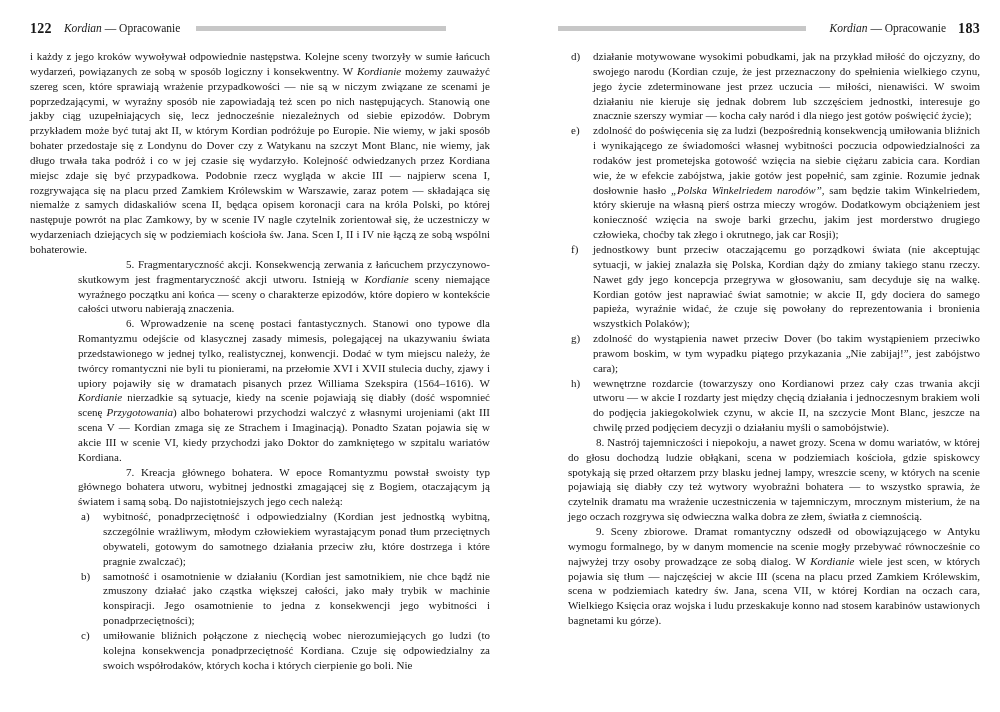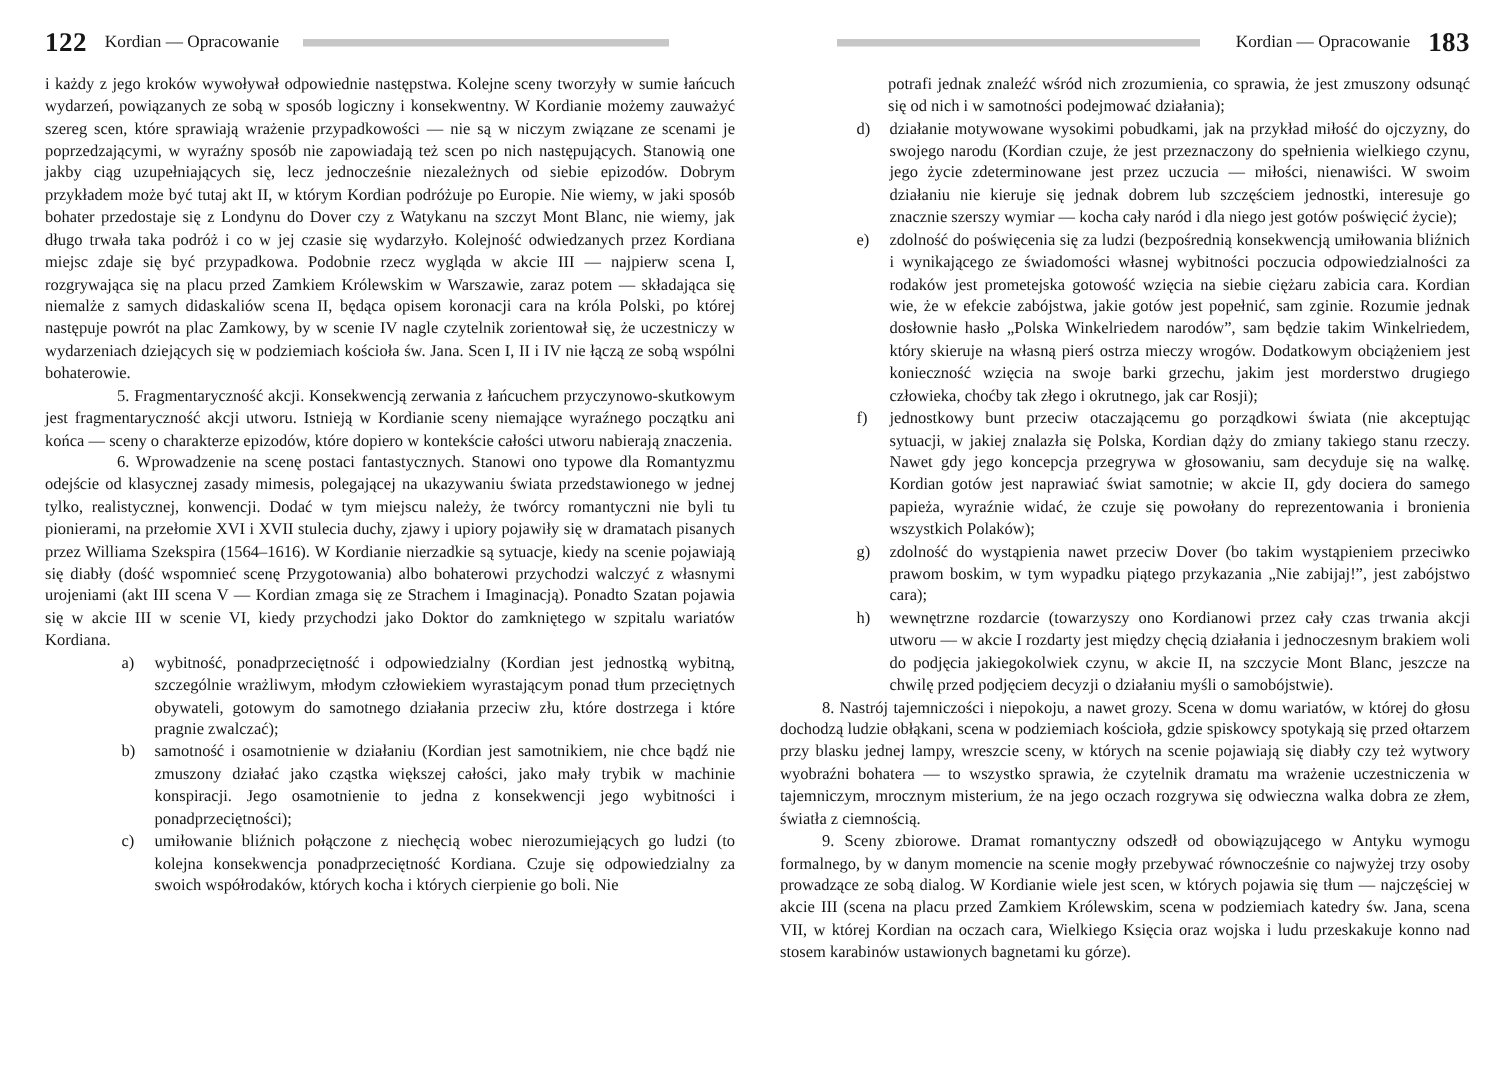--- a/index.html
+++ b/index.html
@@ -2,67 +2,67 @@
 <html lang="pl"><head>
 <meta charset="utf-8">
 <style>
   html,body{margin:0;padding:0;background:#ffffff;}
   .spread{position:relative;width:1000px;height:712px;background:#ffffff;overflow:hidden;
           font-family:"Liberation Serif","DejaVu Serif",serif;color:#161616;}
   .page{position:absolute;top:21px;width:460px;}
   #pL{left:30px;}
   #pR{left:520px;}
   .hdr{display:flex;align-items:center;height:15px;}
-  .pgnum{font-weight:bold;font-size:18px;letter-spacing:.3px;line-height:15px;}
+  .pgnum{font-weight:bold;font-size:14px;letter-spacing:.3px;line-height:15px;}
   .rtitle{font-size:11.5px;white-space:nowrap;line-height:15px;}
   .bar{height:5px;background:#c7c7c7;flex:1;}
   #pL .rtitle{margin-left:12px;}
   #pL .bar{margin-left:16px;margin-right:44px;}
   #pR .bar{margin-left:38px;margin-right:24px;}
   #pR .pgnum{margin-left:12px;}
   .body{margin-top:13px;text-align:justify;font-size:11px;line-height:14.85px;
         hyphens:auto;-webkit-hyphens:auto;}
   .body p{margin:0;padding:0;}
-  p.num{text-indent:48px;}
+  p.num{text-indent:48px;margin-left:48px;}
   #pR p.num{text-indent:28px;}
   p.list{position:relative;padding-left:73px;}
   p.list .lbl{position:absolute;left:51px;}
   p.cont{padding-left:72px;}
   .b{font-weight:normal;}
-  .i{}
+  .i{font-style:italic;}
 </style>
 </head>
 <body>
 
 <div class="spread">
 
   <div class="page" id="pL">
     <div class="hdr">
       <span class="pgnum">122</span>
       <span class="rtitle"><span class="i">Kordian</span><span> — Opracowanie</span></span>
       <span class="bar"></span>
     </div>
     <div class="body">
         <p class="plain"><span>i każdy z jego kroków wywoływał odpowiednie następstwa. Kolejne sceny tworzyły w sumie łańcuch wydarzeń, powiązanych ze sobą w sposób logiczny i konsekwentny. W </span><span class="i">Kordianie</span><span> możemy zauważyć szereg scen, które sprawiają wrażenie przypadkowości — nie są w niczym związane ze scenami je poprzedzającymi, w wyraźny sposób nie zapowiadają też scen po nich następujących. Stanowią one jakby </span><span class="b">ciąg uzupełniających się, lecz jednocześnie niezależnych od siebie epizodów.</span><span> Dobrym przykładem może być tutaj akt II, w którym Kordian podróżuje po Europie. Nie wiemy, w jaki sposób bohater przedostaje się z Londynu do Dover czy z Watykanu na szczyt Mont Blanc, nie wiemy, jak długo trwała taka podróż i co w jej czasie się wydarzyło. Kolejność odwiedzanych przez Kordiana miejsc zdaje się być przypadkowa. Podobnie rzecz wygląda w akcie III — najpierw scena I, rozgrywająca się na placu przed Zamkiem Królewskim w Warszawie, zaraz potem — składająca się niemalże z samych didaskaliów scena II, będąca opisem koronacji cara na króla Polski, po której następuje powrót na plac Zamkowy, by w scenie IV nagle czytelnik zorientował się, że uczestniczy w wydarzeniach dziejących się w podziemiach kościoła św. Jana. Scen I, II i IV nie łączą ze sobą wspólni bohaterowie.</span></p>
         <p class="num"><span>5. </span><span class="b">Fragmentaryczność akcji.</span><span> Konsekwencją zerwania z łańcuchem przyczynowo-skutkowym jest fragmentaryczność akcji utworu. Istnieją w </span><span class="i">Kordianie</span><span> </span><span class="b">sceny niemające wyraźnego początku ani końca</span><span> — sceny o charakterze epizodów, które dopiero w kontekście całości utworu nabierają znaczenia.</span></p>
         <p class="num"><span>6. </span><span class="b">Wprowadzenie na scenę postaci fantastycznych.</span><span> Stanowi ono typowe dla Romantyzmu odejście od klasycznej zasady mimesis, polegającej na ukazywaniu świata przedstawionego w jednej tylko, realistycznej, konwencji. Dodać w tym miejscu należy, że twórcy romantyczni nie byli tu pionierami, na przełomie XVI i XVII stulecia duchy, zjawy i upiory pojawiły się w dramatach pisanych przez Williama Szekspira (1564–1616). W </span><span class="i">Kordianie</span><span> nierzadkie są sytuacje, kiedy na scenie pojawiają się </span><span class="b">diabły</span><span> (dość wspomnieć scenę </span><span class="i">Przygotowania</span><span>) albo bohaterowi przychodzi walczyć z własnymi </span><span class="b">urojeniami</span><span> (akt III scena V — Kordian zmaga się ze Strachem i Imaginacją). Ponadto </span><span class="b">Szatan</span><span> pojawia się w akcie III w scenie VI, kiedy przychodzi jako Doktor do zamkniętego w szpitalu wariatów Kordiana.</span></p>
+        <p class="num"><span>7. </span><span class="b">Kreacja głównego bohatera.</span><span> W epoce Romantyzmu powstał swoisty typ głównego bohatera utworu, wybitnej jednostki zmagającej się z Bogiem, otaczającym ją światem i samą sobą. Do najistotniejszych jego cech należą:</span></p>
         <p class="list"><span class="lbl">a)</span><span class="b">wybitność, ponadprzeciętność i odpowiedzialny</span><span> (Kordian jest jednostką wybitną, szczególnie wrażliwym, młodym człowiekiem wyrastającym ponad tłum przeciętnych obywateli, gotowym do samotnego działania przeciw złu, które dostrzega i które pragnie zwalczać);</span></p>
         <p class="list"><span class="lbl">b)</span><span class="b">samotność i osamotnienie w działaniu</span><span> (Kordian jest samotnikiem, nie chce bądź nie zmuszony działać jako cząstka większej całości, jako mały trybik w machinie konspiracji. Jego osamotnienie to jedna z konsekwencji jego wybitności i ponadprzeciętności);</span></p>
         <p class="list"><span class="lbl">c)</span><span class="b">umiłowanie bliźnich</span><span> połączone z </span><span class="b">niechęcią wobec nierozumiejących go ludzi</span><span> (to kolejna konsekwencja ponadprzeciętność Kordiana. Czuje się odpowiedzialny za swoich współrodaków, których kocha i których cierpienie go boli. Nie</span></p>
       </div>
   </div>
 
   <div class="page" id="pR">
     <div class="hdr">
       <span class="bar"></span>
       <span class="rtitle"><span class="i">Kordian</span><span> — Opracowanie</span></span>
       <span class="pgnum">183</span>
     </div>
     <div class="body">
-        <p class="cont"><span>potrafi jednak znaleźć wśród nich zrozumienia, co sprawia, że jest zmuszony odsunąć się od nich i w samotności podejmować działania);</span></p>
         <p class="list"><span class="lbl">d)</span><span class="b">działanie motywowane wysokimi pobudkami,</span><span> jak na przykład miłość do ojczyzny, do swojego narodu (Kordian czuje, że jest przeznaczony do spełnienia wielkiego czynu, jego życie zdeterminowane jest przez uczucia — miłości, nienawiści. W swoim działaniu nie kieruje się jednak dobrem lub szczęściem jednostki, interesuje go znacznie szerszy wymiar — kocha cały naród i dla niego jest gotów poświęcić życie);</span></p>
         <p class="list"><span class="lbl">e)</span><span class="b">zdolność do poświęcenia się za ludzi</span><span> (bezpośrednią konsekwencją umiłowania bliźnich i wynikającego ze świadomości własnej wybitności poczucia odpowiedzialności za rodaków jest prometejska gotowość wzięcia na siebie ciężaru zabicia cara. Kordian wie, że w efekcie zabójstwa, jakie gotów jest popełnić, sam zginie. Rozumie jednak dosłownie hasło </span><span class="i">„Polska Winkelriedem narodów”,</span><span> sam będzie takim Winkelriedem, który skieruje na własną pierś ostrza mieczy wrogów. Dodatkowym obciążeniem jest konieczność wzięcia na swoje barki grzechu, jakim jest morderstwo drugiego człowieka, choćby tak złego i okrutnego, jak car Rosji);</span></p>
         <p class="list"><span class="lbl">f)</span><span class="b">jednostkowy bunt przeciw otaczającemu go porządkowi świata</span><span> (nie akceptując sytuacji, w jakiej znalazła się Polska, Kordian dąży do zmiany takiego stanu rzeczy. Nawet gdy jego koncepcja przegrywa w głosowaniu, sam decyduje się na walkę. Kordian gotów jest naprawiać świat samotnie; w akcie II, gdy dociera do samego papieża, wyraźnie widać, że czuje się powołany do reprezentowania i bronienia wszystkich Polaków);</span></p>
         <p class="list"><span class="lbl">g)</span><span class="b">zdolność do wystąpienia nawet przeciw Dover</span><span> (bo takim wystąpieniem przeciwko prawom boskim, w tym wypadku piątego przykazania „Nie zabijaj!”, jest zabójstwo cara);</span></p>
         <p class="list"><span class="lbl">h)</span><span class="b">wewnętrzne rozdarcie</span><span> (towarzyszy ono Kordianowi przez cały czas trwania akcji utworu — w akcie I rozdarty jest między chęcią działania i jednoczesnym brakiem woli do podjęcia jakiegokolwiek czynu, w akcie II, na szczycie Mont Blanc, jeszcze na chwilę przed podjęciem decyzji o działaniu myśli o samobójstwie).</span></p>
         <p class="num"><span>8. </span><span class="b">Nastrój tajemniczości i niepokoju, a nawet grozy.</span><span> Scena w domu wariatów, w której do głosu dochodzą ludzie obłąkani, scena w podziemiach kościoła, gdzie spiskowcy spotykają się przed ołtarzem przy blasku jednej lampy, wreszcie sceny, w których na scenie pojawiają się diabły czy też wytwory wyobraźni bohatera — to wszystko sprawia, że czytelnik dramatu ma wrażenie uczestniczenia w tajemniczym, mrocznym misterium, że na jego oczach rozgrywa się odwieczna walka dobra ze złem, światła z ciemnością.</span></p>
         <p class="num"><span>9. </span><span class="b">Sceny zbiorowe.</span><span> Dramat romantyczny odszedł od obowiązującego w Antyku wymogu formalnego, by w danym momencie na scenie mogły przebywać równocześnie co najwyżej trzy osoby prowadzące ze sobą dialog. W </span><span class="i">Kordianie</span><span> wiele jest scen, w których pojawia się tłum — najczęściej w akcie III (scena na placu przed Zamkiem Królewskim, scena w podziemiach katedry św. Jana, scena VII, w której Kordian na oczach cara, Wielkiego Księcia oraz wojska i ludu przeskakuje konno nad stosem karabinów ustawionych bagnetami ku górze).</span></p>
       </div>
   </div>
 

